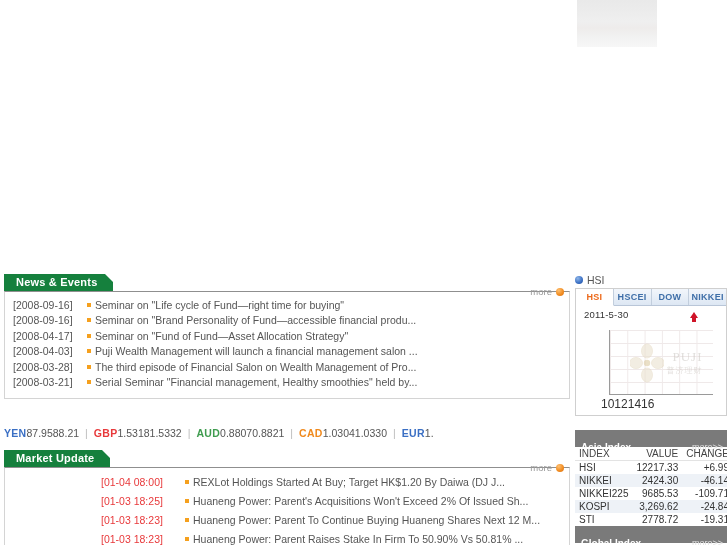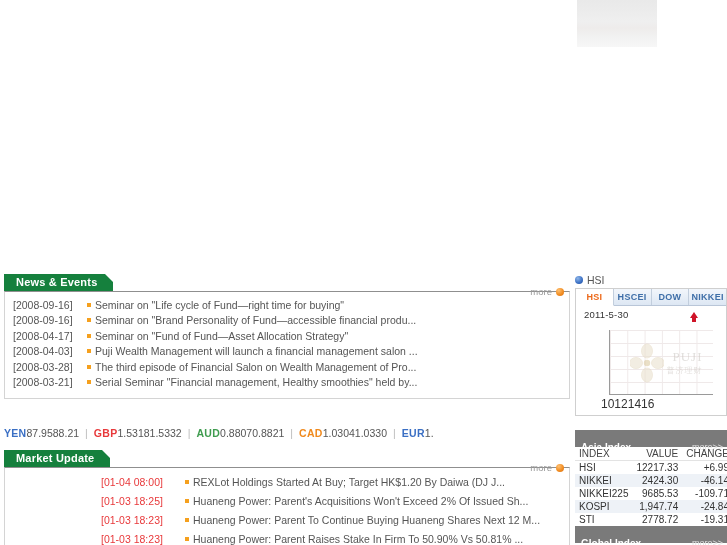--- a/index.html
+++ b/index.html
@@ -529,21 +529,21 @@
         <td>2424.30</td>
         <td class="down">-46.14</td>
       </tr>
       <tr>
         <td class="c1">NIKKEI225</td>
         <td>9685.53</td>
         <td class="down">-109.71</td>
       </tr>
       <tr class="alt">
         <td class="c1">KOSPI</td>
-        <td>1,947.74</td>
+        <td>3,269.62</td>
         <td class="down">-24.84</td>
       </tr>
       <tr>
         <td class="c1">STI</td>
         <td>2778.72</td>
         <td class="down">-19.31</td>
       </tr>
     </tbody>
   </table>
   <div class="idx-bar">

